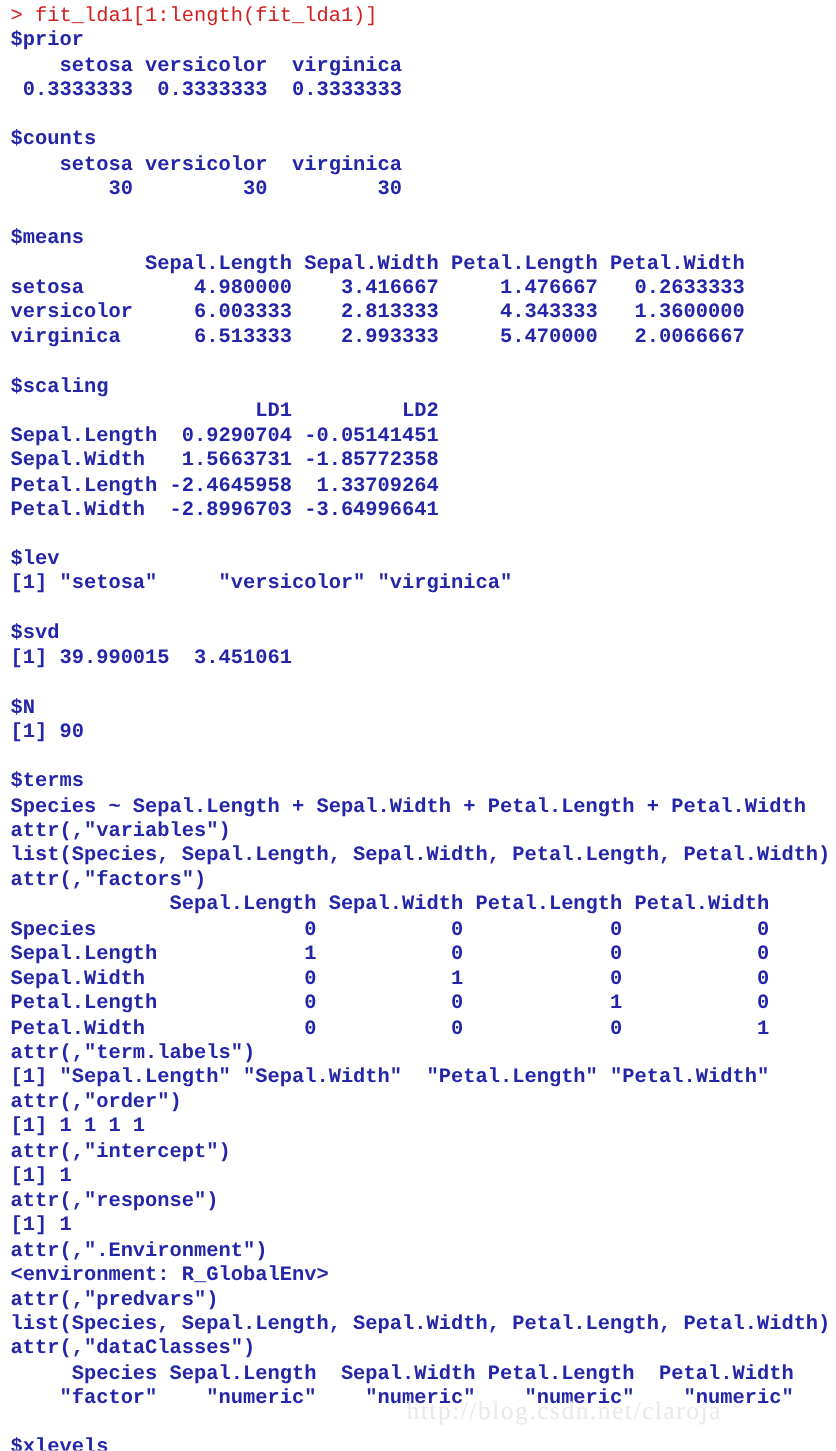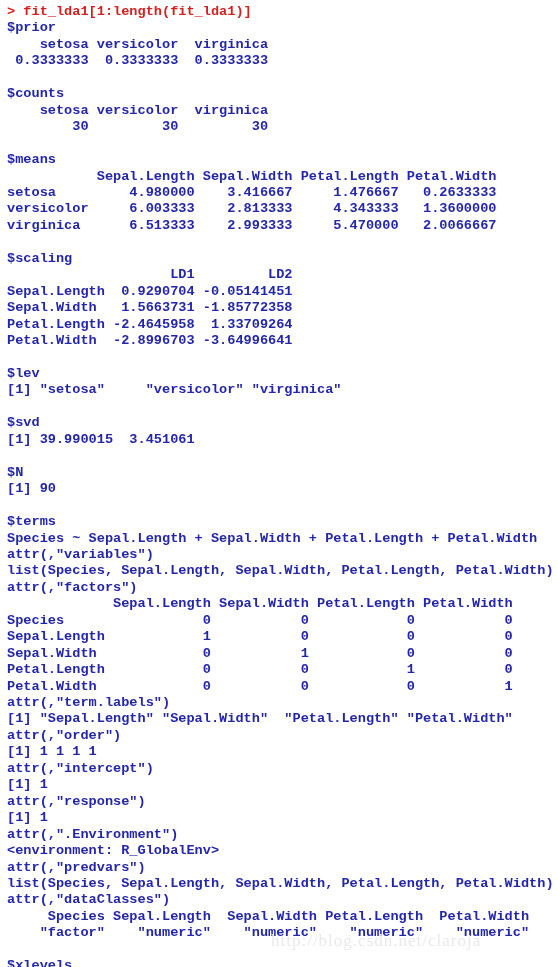--- a/index.html
+++ b/index.html
@@ -30,21 +30,21 @@
     color: #2326a8;
     -webkit-font-smoothing: none;
   }
   .line {
     white-space: pre;
     font-family: "Liberation Mono", "DejaVu Sans Mono", monospace;
     min-height: 16.45px;
   }
   .prompt-line {
     color: #d42020;
-    font-weight: bold;
+    font-weight: normal;
   }
   .out-line {
     color: #2326a8;
     font-weight: bold;
   }
   .blank-line {
     color: transparent;
   }
   #watermark {
     position: absolute;

